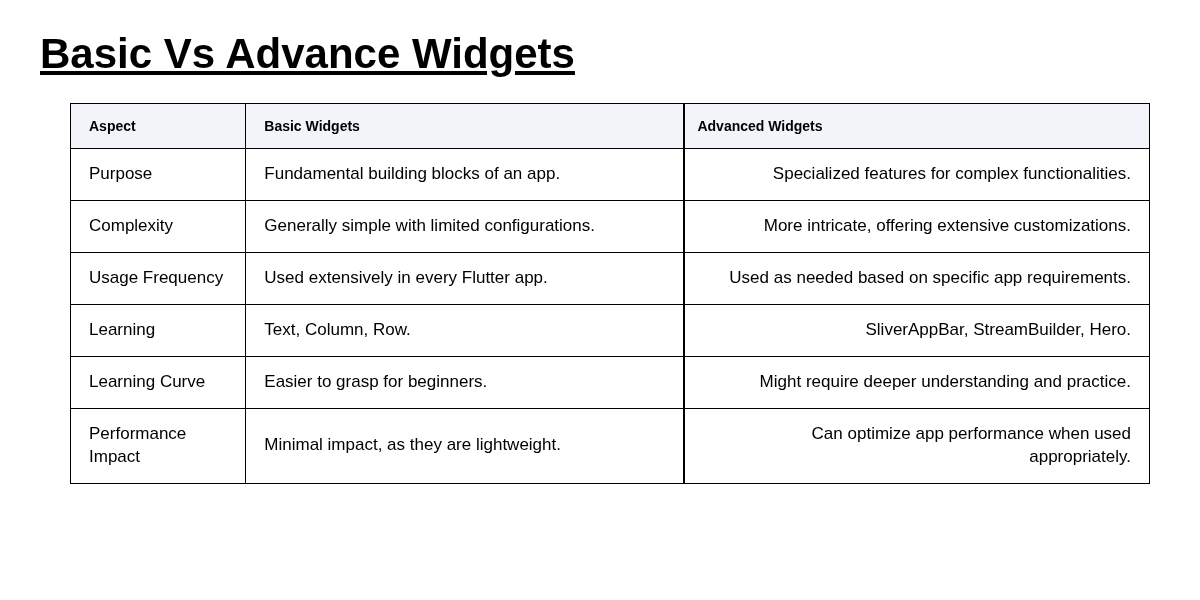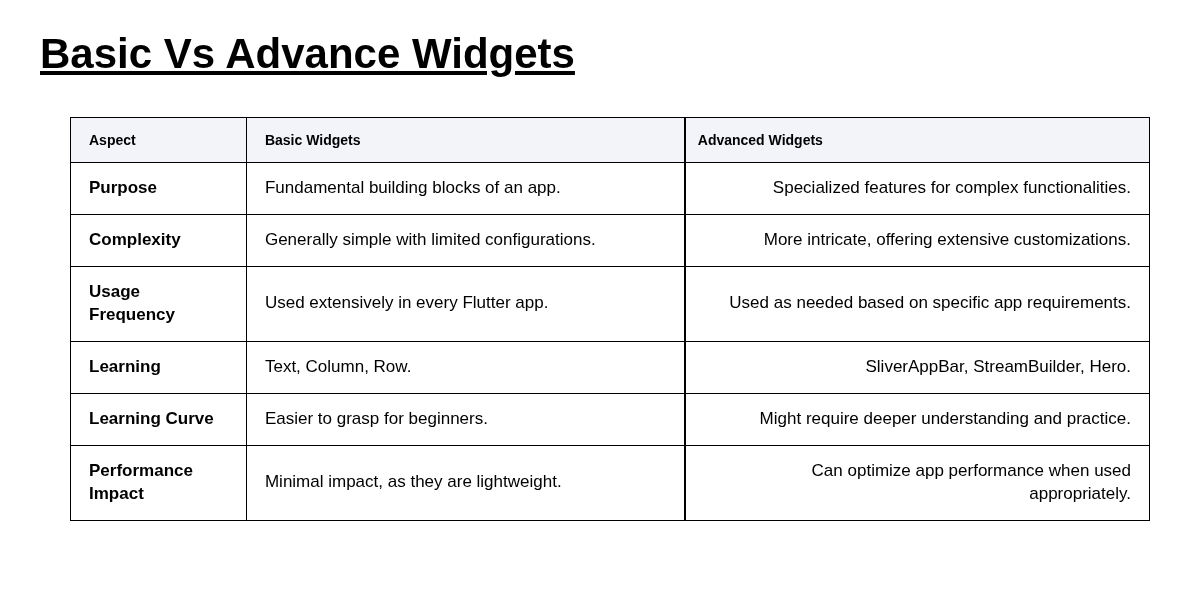--- a/index.html
+++ b/index.html
@@ -12,21 +12,21 @@
       background: #ffffff;
       width: 1200px;
       height: 600px;
       padding: 30px 40px;
     }
     .page-title {
       font-size: 42px;
       font-weight: 800;
       color: #000;
       text-decoration: underline;
-      margin-bottom: 39px;
+      margin-bottom: 25px;
       margin-left: 0;
     }
     .comparison-table {
       border-collapse: collapse;
       width: 1080px;
       margin-left: 30px;
     }
     .comparison-table th,
     .comparison-table td {
       border: 1px solid #000;
@@ -50,21 +50,21 @@
     .comparison-table th:nth-child(3) {
       width: 500px;
       padding-left: 12px;
     }
     .comparison-table td {
       font-size: 17px;
       color: #000;
       line-height: 1.35;
     }
     .comparison-table td:nth-child(1) {
-      font-weight: 700;
+      font-weight: 400;
     }
     .comparison-table td:nth-child(2) {
       border-right: 2px solid #000;
     }
     .comparison-table td:nth-child(3) {
       padding-left: 24px;
       text-align: right;
     }
   </style>
 </head>

